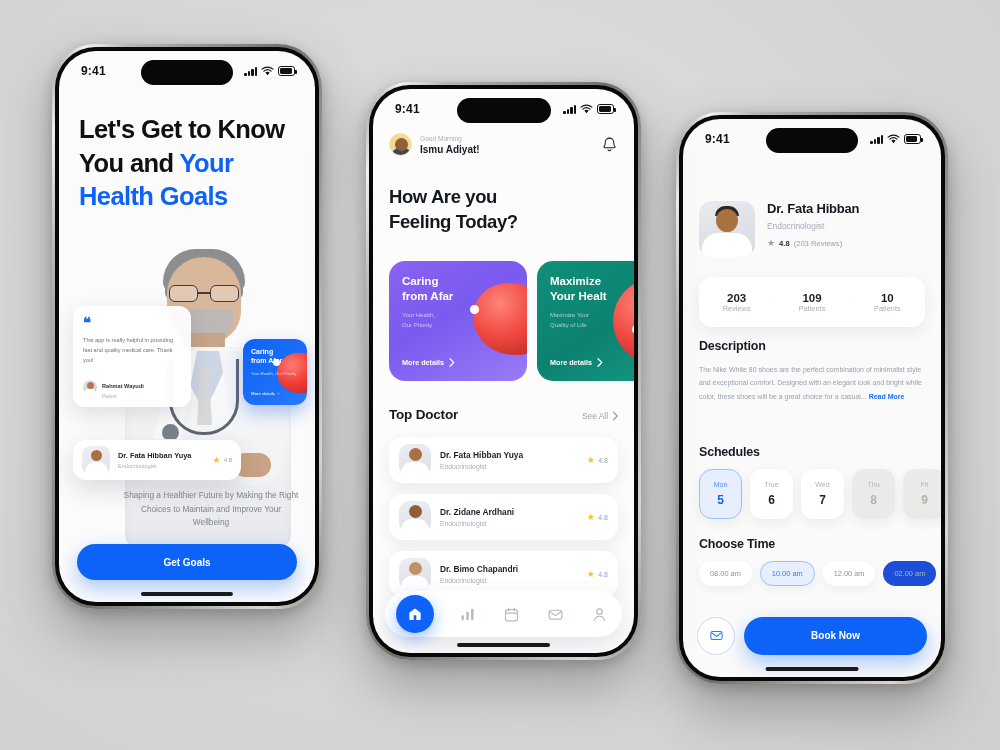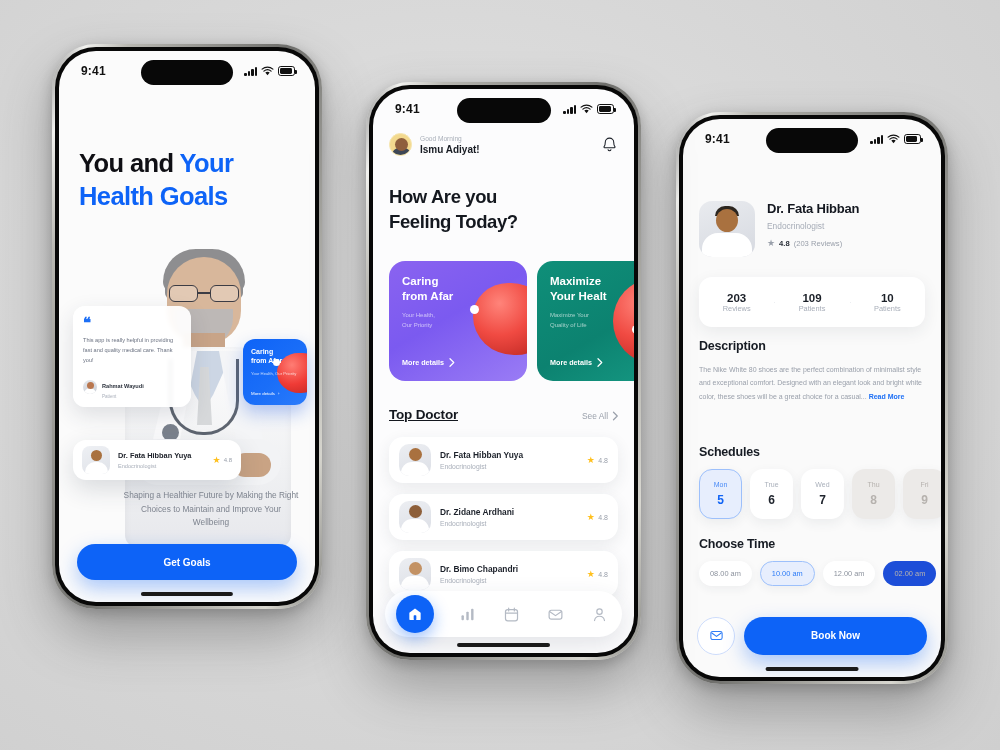--- a/index.html
+++ b/index.html
@@ -167,21 +167,21 @@
     position:absolute; border-radius: 48% 52% 44% 56%;
     background: radial-gradient(circle at 35% 28%, #ff847a 0%, #f04a42 45%, #b4201c 100%);
   }
   .promo.purple .blob { right:-22px; top:22px; width:76px; height:72px; }
   .promo.teal   .blob { right:-18px; top:18px; width:80px; height:84px; border-radius:50%; }
   .promo .whdot { position:absolute; width:9px;height:9px;border-radius:50%;background:#fff; z-index:4;}
   .promo.purple .whdot { right:48px; top:44px; }
   .promo.teal .whdot { right:34px; top:64px; }
 
   .sec-head { position:absolute; left:16px; right:16px; top:318px; display:flex; align-items:baseline; }
-  .sec-title { font-size:13.5px; font-weight:700; color:#14181f; letter-spacing:-.2px;text-decoration:underline; }
+  .sec-title { font-size:13.5px; font-weight:700; color:#14181f; letter-spacing:-.2px; }
   .see-all { margin-left:auto; font-size:8.4px; color:#9aa0ab; display:flex; align-items:center; gap:4px; }
   .dlist { position:absolute; left:16px; right:16px; top:348px; display:flex; flex-direction:column; gap:11px; }
   .drow {
     background:#fff; border-radius:14px; padding:7px 10px; display:flex; align-items:center; gap:9px;
     box-shadow: 0 5px 16px rgba(40,50,70,.09);
   }
   .dr-ava { width:32px;height:32px;border-radius:10px; position:relative; overflow:hidden; flex:none;
     background:linear-gradient(160deg,#eceef2,#dcdfe6);}
   .dr-ava .sk{position:absolute;left:10px;top:4px;width:13px;height:13px;border-radius:50%;}
   .dr-ava .cw{position:absolute;left:2px;bottom:0;width:28px;height:14px;border-radius:11px 11px 0 0;background:#fff;}
@@ -404,21 +404,21 @@
               <path d="M1.1 3.1a8.2 8.2 0 0 1 10.8 0" stroke="#111" stroke-width="1.2" fill="none" stroke-linecap="round"></path>
             </svg>
           <span class="batt">
               <span style="width:90%"></span>
             </span>
         </div>
       </div>
 
       <div class="p1-body">
         <div class="p1-title">
-          <br>
+          <span>Let's Get to Know</span><br>
           <span>You and </span><span class="hl">Your</span><br>
           <span class="hl">Health Goals</span>
         </div>
 
         <div class="hero-img">
           <div class="doc-hair"></div>
           <div class="doc-head"></div>
           <div class="doc-beard"></div>
           <div class="doc-glass">
               <i></i>

